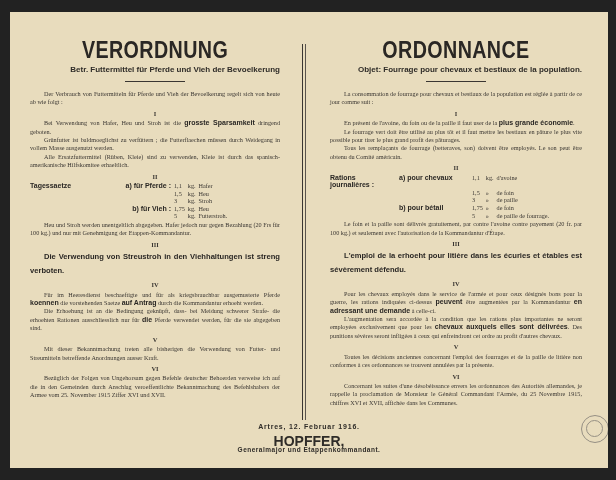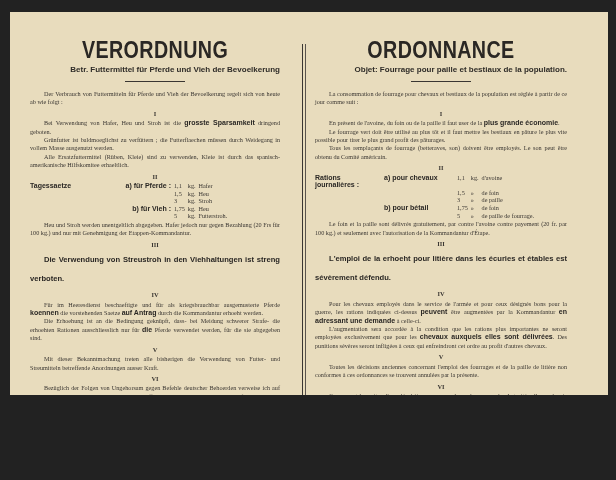--- a/index.html
+++ b/index.html
@@ -1,27 +1,27 @@
 <!DOCTYPE html>
 <html><head>
 <meta charset="utf-8">
 <style>
   html, body { margin:0; padding:0; }
   body { width:616px; height:480px; background:#222222; position:relative; overflow:hidden; }
-  .paper { position:absolute; left:10px; top:12px; width:598px; height:383px; background:#e8dcbd; overflow:hidden; }
+  .paper { position:absolute; left:10px; top:12px; width:598px; height:456px; background:#e8dcbd; overflow:hidden; }
   .col { position:absolute; top:18px; font-family:"Liberation Serif", serif; color:#3a3632; font-size:6.2px; line-height:8.4px; }
   .col.de { left:20px; width:250px; }
-  .col.fr { left:305px; width:252px; }
+  .col.fr { left:320px; width:252px; }
   .title { font-family:"Liberation Sans", sans-serif; font-weight:bold; font-size:24px; letter-spacing:0.5px; text-align:center; transform:scaleX(0.82); color:#2a2724; margin:6px 0 1px 0; line-height:28px; }
   .subtitle { font-family:"Liberation Sans", sans-serif; font-weight:bold; font-size:8px; text-align:right; color:#2f2c28; margin-bottom:6px; line-height:10px;}
   .rule { width:60px; height:1px; background:#3a3632; margin:4px auto 8px auto; }
   p { margin:0; text-indent:14px; text-align:justify; }
   .sec { text-align:center; font-weight:bold; margin:3px 0 1px 0; font-size:6.4px; }
   .b { font-family:"Liberation Sans", sans-serif; font-weight:bold; font-size:7px; color:#2a2724; }
-  .big { font-family:"Liberation Sans", sans-serif; font-weight:bold; font-size:7.6px; line-height:19px; color:#2a2724; text-indent:14px; text-align:justify; margin:0;}
+  .big { font-family:"Liberation Sans", sans-serif; font-weight:bold; font-size:7.6px; line-height:14px; color:#2a2724; text-indent:14px; text-align:justify; margin:0;}
   table.rat { border-collapse:collapse; margin:1px 0 1px 0; font-size:6.2px; }
   table.rat td { padding:0 3px 0 0; line-height:7.6px; vertical-align:top; }
   .divider { position:absolute; left:292px; top:32px; width:2px; height:376px; border-left:1px solid #3a3632; border-right:1px solid #5a544d; }
   .sign { position:absolute; left:0; width:598px; text-align:center; font-family:"Liberation Sans", sans-serif; color:#2f2c28; }
   .stamp { position:absolute; left:571px; top:403px; width:26px; height:26px; border:1.5px solid #7a7670; border-radius:50%; opacity:0.75; }
   .stamp::after { content:""; position:absolute; left:4px; top:4px; width:15px; height:15px; border:1px solid #7a7670; border-radius:50%; }
 </style>
 </head>
 <body>
 
@@ -91,21 +91,21 @@
     <p>Mit dieser Bekanntmachung treten alle bisherigen die Verwendung von Futter- und Streumitteln betreffende Anordnungen ausser Kraft.</p>
 
     <div class="sec">VI</div>
     <p>Bezüglich der Folgen von Ungehorsam gegen Befehle deutscher Behoerden verweise ich auf die in den Gemeinden durch Anschlag veroeffentlichte Bekanntmachung des Befehlshabers der Armee vom 25. November 1915 Ziffer XVI und XVII.</p>
   </div>
 
   <div class="divider"></div>
 
   <div class="col fr">
     <div class="title">ORDONNANCE</div>
-    <div class="subtitle">Objet: Fourrage pour paille et bestiaux de la population.</div>
+    <div class="subtitle">Objet: Fourrage pour chevaux et bestiaux de la population.</div>
     <div class="rule"></div>
     <p>La consommation de fourrage pour chevaux et bestiaux de la population est réglée à partir de ce jour comme suit :</p>
 
     <div class="sec">I</div>
     <p><span>En présent de l'avoine, du foin ou de la paille il faut user de la </span><span class="b">plus grande économie</span><span>.</span></p>
     <p>Le fourrage vert doit être utilisé au plus tôt et il faut mettre les bestiaux en pâture le plus vite possible pour tirer le plus grand profit des pâturages.</p>
     <p>Tous les remplaçants de fourrage (betteraves, son) doivent être employés. Le son peut être obtenu du Comité américain.</p>
 
     <div class="sec">II</div>
     <table class="rat">

